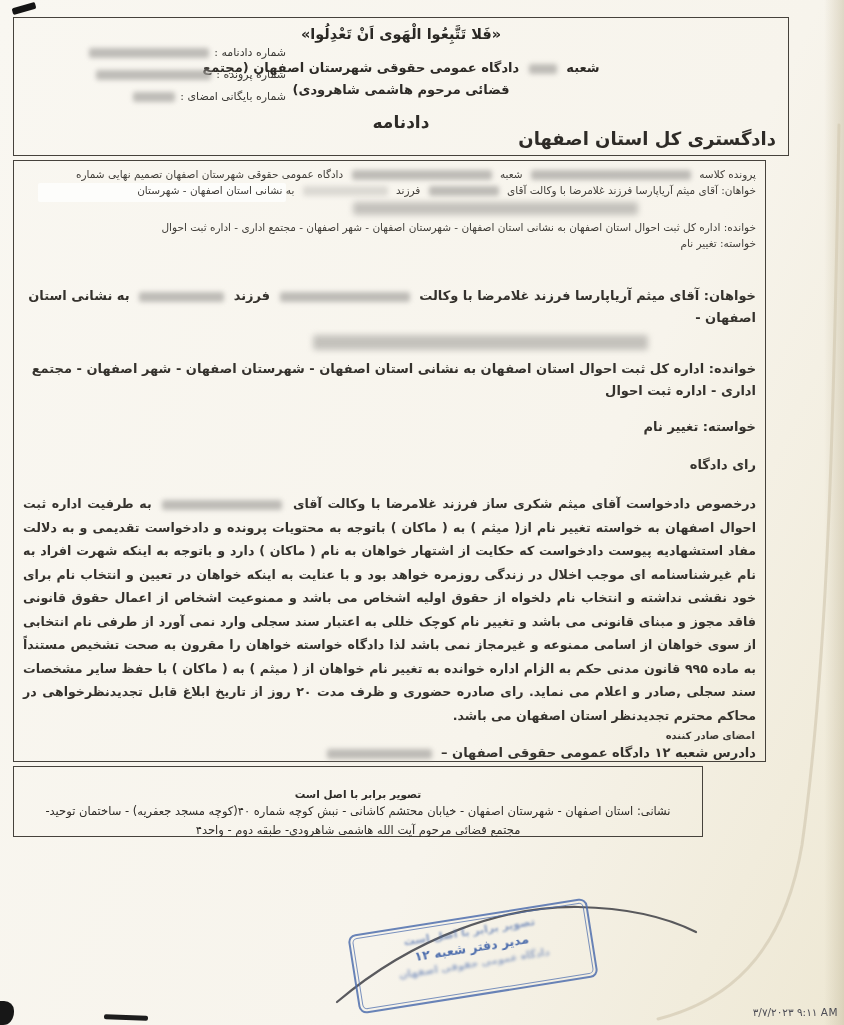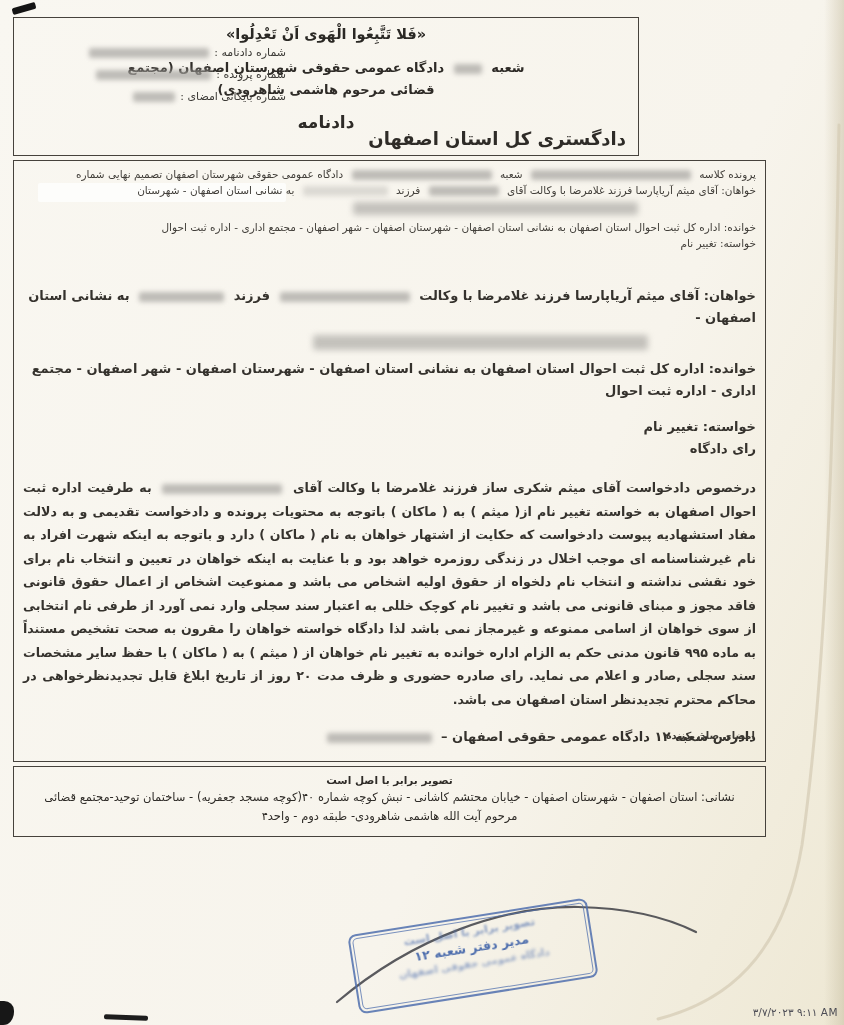--- a/index.html
+++ b/index.html
@@ -24,26 +24,26 @@
   .scan-time{position:absolute;right:6px;top:1006px;direction:ltr;font-size:10.5px;
     color:#4d4d55;letter-spacing:.5px;}
   
   .chip{display:inline-block;height:10px;background:#a7a5a1;filter:blur(2.6px);
     border-radius:2px;vertical-align:middle;margin:0 5px;opacity:.72;}
   .chip.light{opacity:.35;}
   .band{height:13px;background:#aeaca7;filter:blur(3px);border-radius:2px;opacity:.7;}
   .white-redact{position:absolute;left:24px;top:22px;width:248px;height:19px;
     background:#fdfdfb;border-radius:2px;}
   
-  .hdr-box{position:absolute;left:13px;top:17px;width:626px;height:139px;
+  .hdr-box{position:absolute;left:13px;top:17px;width:776px;height:139px;
     border:1.6px solid #46423c;box-sizing:border-box;}
   .body-box{position:absolute;left:13px;top:160px;width:753px;height:602px;
     border:1.6px solid #46423c;box-sizing:border-box;padding:5px 9px;}
-  .ftr-box{position:absolute;left:13px;top:766px;width:753px;height:71px;
-    border:1.6px solid #46423c;box-sizing:border-box;text-align:center;padding-top:7px;}
+  .ftr-box{position:absolute;left:13px;top:766px;width:690px;height:71px;
+    border:1.6px solid #46423c;box-sizing:border-box;text-align:center;padding-top:21px;}
   
   .verse{position:absolute;top:8px;left:0;width:100%;text-align:center;
     font-weight:bold;font-size:14.5px;color:#2a2824;}
   .court-l1{position:absolute;top:42px;left:0;width:100%;text-align:center;
     font-weight:bold;font-size:13px;}
   .court-l2{position:absolute;top:64px;left:0;width:100%;text-align:center;
     font-weight:bold;font-size:13px;}
   .doc-title{position:absolute;top:94px;left:0;width:100%;text-align:center;
     font-weight:bold;font-size:17px;letter-spacing:3px;}
   .justice{position:absolute;right:12px;bottom:6px;font-weight:bold;font-size:18px;}
@@ -138,21 +138,21 @@
       <span>فرزند</span>
       <span class="chip w85"></span>
       <span>به نشانی استان اصفهان -</span>
     </div>
     <div class="band" style="width:335px;height:15px;margin:6px 108px 8px auto;"></div>
 
     <div class="big">خوانده: اداره کل ثبت احوال استان اصفهان  به نشانی استان اصفهان -  شهرستان اصفهان -  شهر اصفهان -  مجتمع اداری  - اداره ثبت احوال</div>
 
     <div class="big" style="margin-top:14px;">خواسته: تغییر نام</div>
 
-    <div class="big" style="">رای دادگاه</div>
+    <div class="big" style="margin-top:16px;">رای دادگاه</div>
 
     <div class="para">
       <span>درخصوص دادخواست آقای میثم شکری ساز فرزند غلامرضا با وکالت آقای</span>
       <span class="chip w120"></span>
       <span>به طرفیت اداره ثبت احوال اصفهان به خواسته تغییر نام از( میثم ) به ( ماکان ) باتوجه به محتویات پرونده و دادخواست تقدیمی و به دلالت مفاد استشهادیه پیوست دادخواست که حکایت از اشتهار خواهان به نام (  ماکان  ) دارد و باتوجه به اینکه شهرت افراد به نام غیرشناسنامه ای موجب اخلال در زندگی روزمره خواهد بود و با عنایت به اینکه خواهان در تعیین و انتخاب نام برای خود نقشی نداشته و انتخاب نام دلخواه از حقوق اولیه اشخاص می باشد و ممنوعیت اشخاص از اعمال حقوق قانونی فاقد مجوز و مبنای قانونی می باشد و تغییر نام کوچک خللی به اعتبار سند سجلی وارد نمی آورد از طرفی نام انتخابی از سوی خواهان از اسامی ممنوعه و غیرمجاز نمی باشد لذا دادگاه خواسته خواهان را مقرون به صحت تشخیص مستنداً به ماده ۹۹۵ قانون مدنی حکم به الزام اداره خوانده به تغییر نام خواهان از ( میثم ) به (   ماکان  ) با حفظ سایر مشخصات سند سجلی ,صادر و اعلام می نماید. رای صادره حضوری و ظرف مدت ۲۰ روز از تاریخ ابلاغ قابل تجدیدنظرخواهی در محاکم محترم تجدیدنظر استان اصفهان می باشد.</span>
     </div>
 
     <div class="big" style="margin-top:15px;">
       <span>دادرس شعبه ۱۲ دادگاه عمومی حقوقی اصفهان –</span>
       <span class="chip w105"></span>

